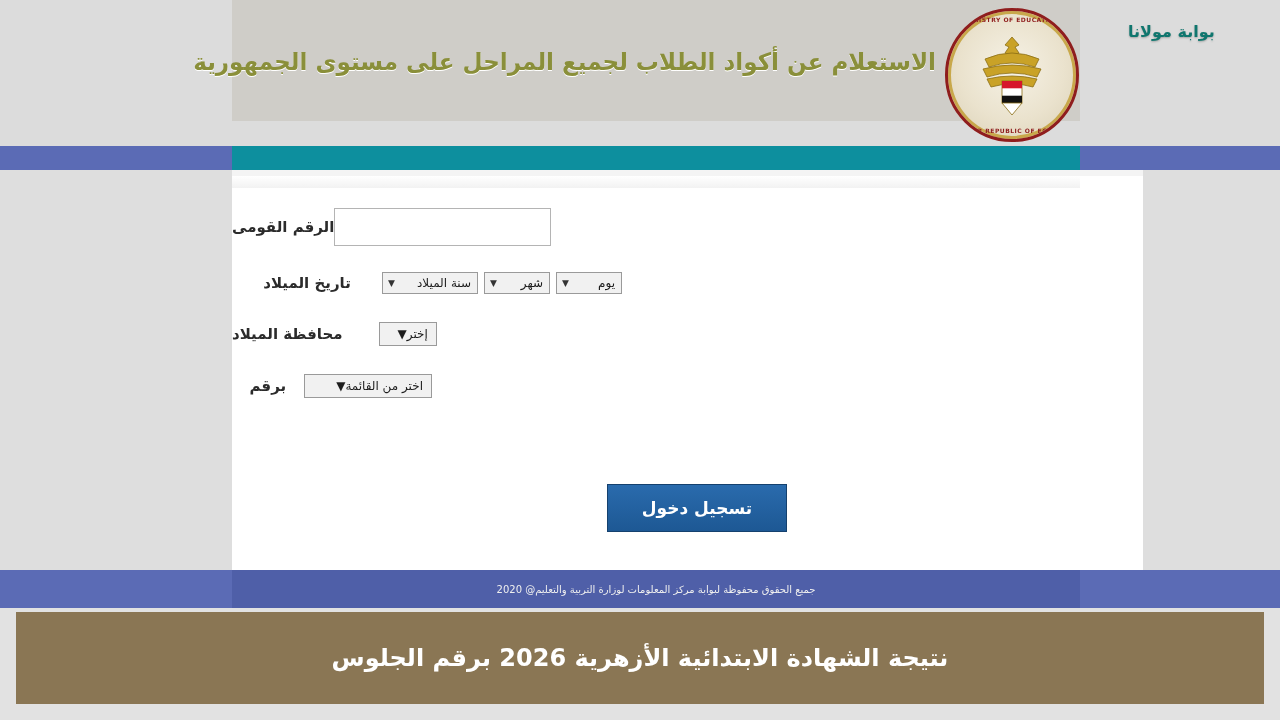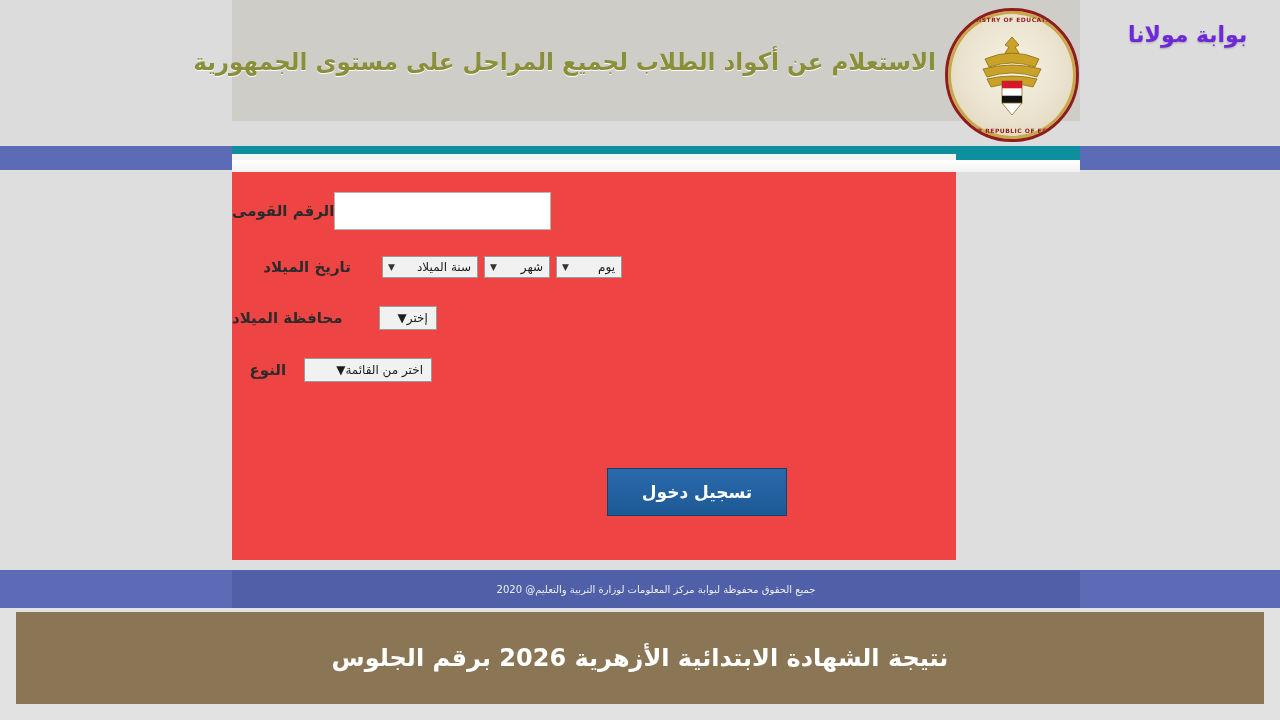--- a/index.html
+++ b/index.html
@@ -125,25 +125,25 @@
     top: 146px;
     left: 232px;
     width: 848px;
     height: 24px;
     background: #0d8f9e;
   }
 
   
   .form-panel {
     position: absolute;
-    top: 154px;
+    top: 170px;
     left: 232px;
-    width: 724px;
+    width: 911px;
     height: 400px;
-    background: #ef4444;
+    background: #ffffff;
     border-top: 6px solid #f4f4f4;
   }
   .panel-top-fade {
     position: absolute;
     top: 0;
     left: 0;
     width: 848px;
     height: 12px;
     background: linear-gradient(#ffffff, #f2f2f2);
   }
@@ -301,22 +301,22 @@
     width: 1280px;
     height: 112px;
     background: #e2e2e2;
   }
 
   
   .watermark {
     position: absolute;
     top: 22px;
     left: 1128px;
-    font-size: 22px;
-    color: #6d28d9;
+    font-size: 16px;
+    color: #0f766e;
     font-weight: bold;
     direction: rtl;
     text-shadow: 0 1px 2px rgba(0,0,0,0.25);
     white-space: nowrap;
   }
 
   
   .caption-bar {
     position: absolute;
     top: 612px;
@@ -400,21 +400,21 @@
 
     <div class="row gov-row">
       <div class="field-label">محافظة الميلاد</div>
       <div class="sel-wide">
         <span>إختر</span>
         <span class="caret">▼</span>
       </div>
     </div>
 
     <div class="row type-row">
-      <div class="field-label">النوع</div>
+      <div class="field-label">برقم</div>
       <div class="sel-wide2">
         <span>اختر من القائمة</span>
         <span class="caret">▼</span>
       </div>
     </div>
 
     <button class="submit-btn">تسجيل دخول</button>
   </div>
 
   <div class="footer-band"></div>

